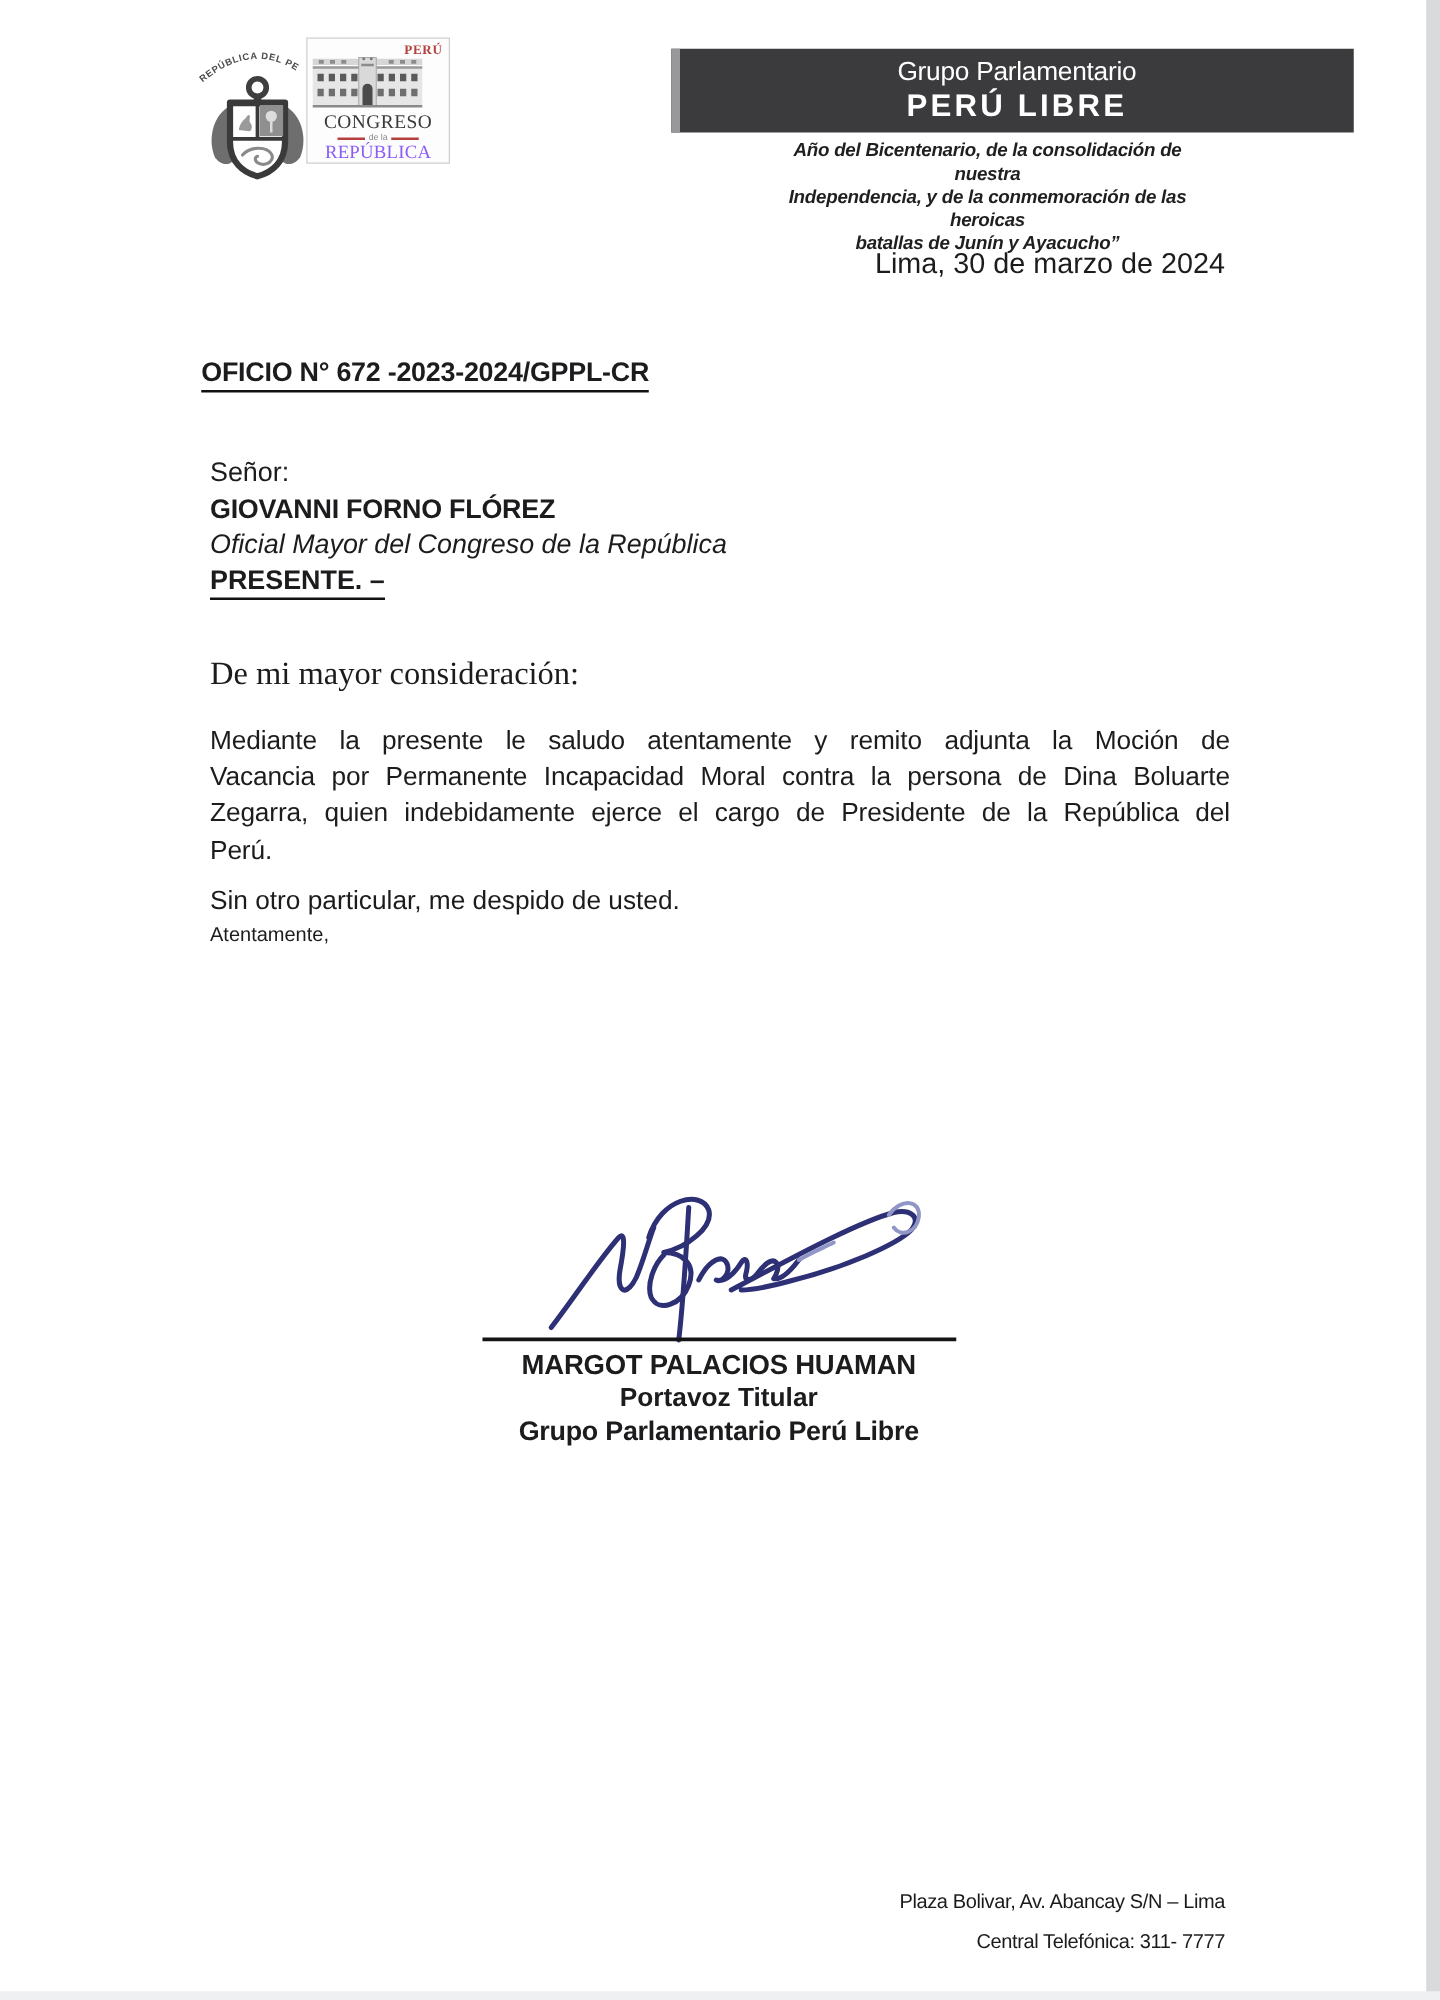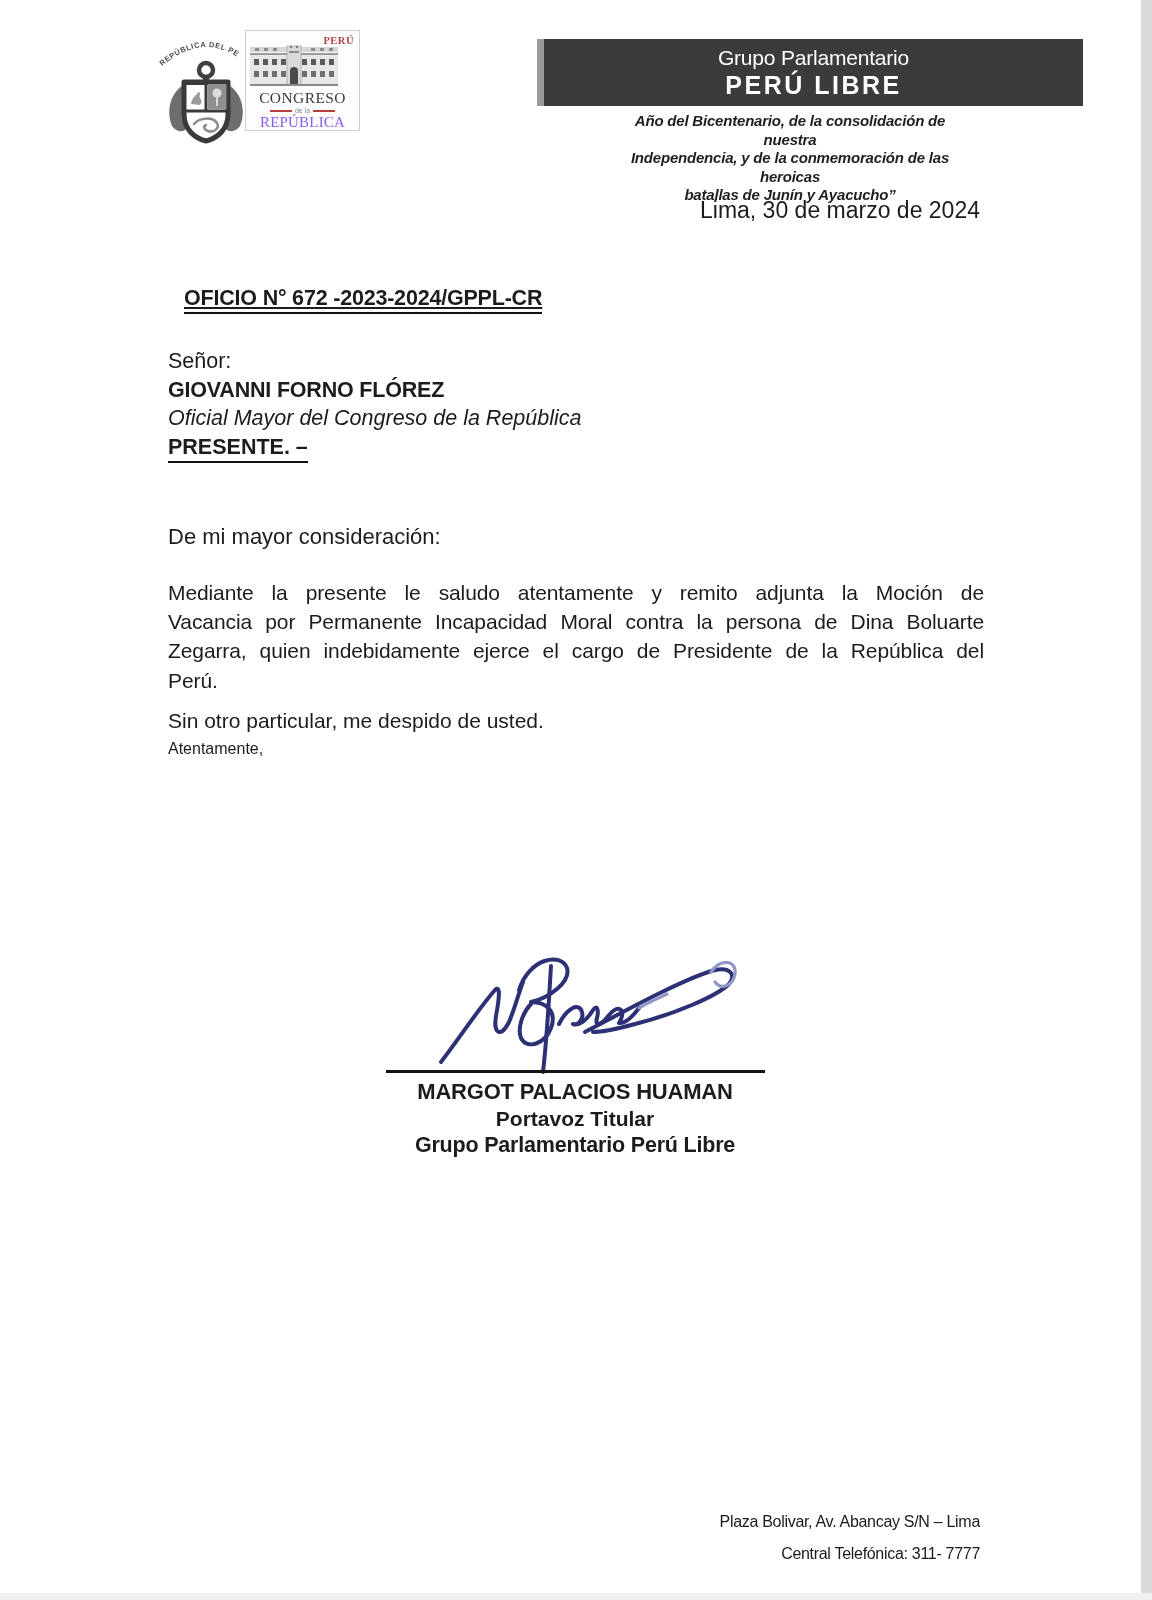--- a/index.html
+++ b/index.html
@@ -51,30 +51,30 @@
   
   .quote {
     position:absolute; left:615px; top:112px; width:350px; text-align:center;
     font-size:15px; font-weight:bold; font-style:italic; line-height:18.5px;
     color:#1f1f1f; letter-spacing:-.2px;
   }
 
   .date-line { position:absolute; top:197px; right:172px; font-size:23px; color:#1c1c1e; }
 
   .reference {
-    position:absolute; left:184px; top:286px; font-size:21.5px; font-weight:bold;
-    border-bottom:2.5px solid #111; padding-bottom:1px; letter-spacing:-.2px;text-decoration:underline;
-  }
-
-  .addressee { position:absolute; left:168px; top:347px; font-size:21.5px; line-height:28.5px; }
+    position:absolute; left:161px; top:286px; font-size:21.5px; font-weight:bold;
+    border-bottom:2.5px solid #111; padding-bottom:1px; letter-spacing:-.2px;
+  }
+
+  .addressee { position:absolute; left:168px; top:364px; font-size:21.5px; line-height:28.5px; }
   .recipient-name { font-weight:bold; letter-spacing:-.2px; }
   .recipient-title { font-style:italic; }
   .presente { font-weight:bold; display:inline-block; border-bottom:2.5px solid #111; padding-bottom:0px; }
 
-  .greeting { position:absolute; left:168px; top:524px; font-size:22px; }
+  .greeting { position:absolute; left:168px; top:524px; font-size:26px;font-family:Liberation Serif, serif; }
 
   .body-par { position:absolute; left:168px; top:578px; width:816px; font-size:21px; line-height:29.2px; letter-spacing:-.1px; }
   .body-par .jline { text-align:justify; text-align-last:justify; }
   .body-par .lline { text-align:left; }
 
   .closing  { position:absolute; left:168px; top:709px; font-size:21px; }
   .farewell { position:absolute; left:168px; top:740px; font-size:16px; }
 
   
   .sig-ink  { position:absolute; left:435px; top:950px; width:340px; height:132px; }

